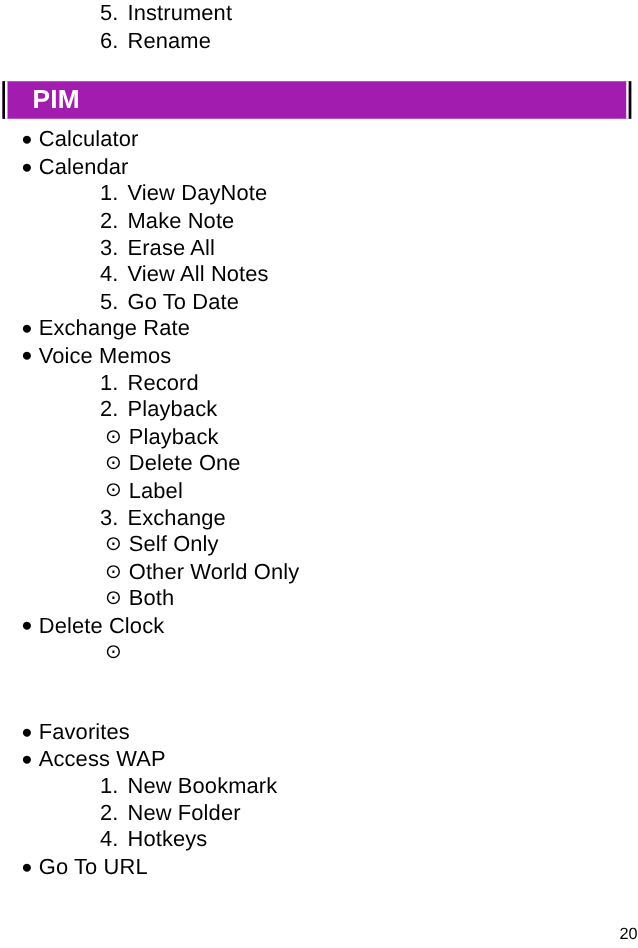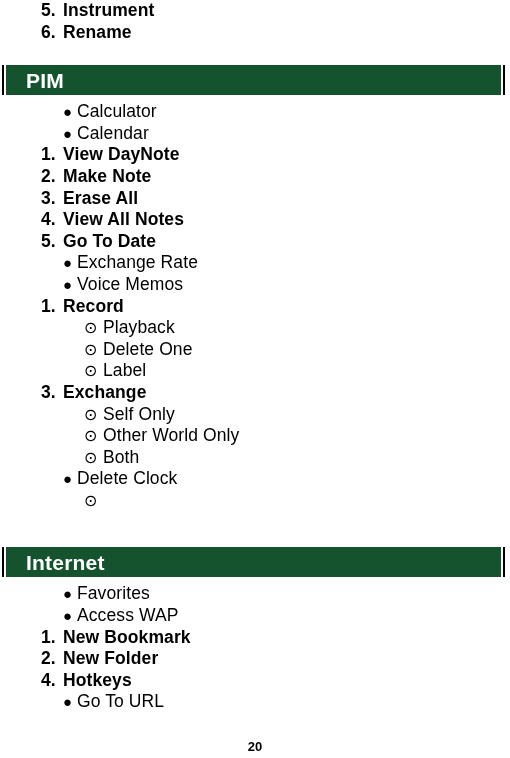--- a/index.html
+++ b/index.html
@@ -35,35 +35,34 @@
     display: block;
     white-space: nowrap;
     font-size: 17.5px;
     line-height: 21.6px;
     height: 21.6px;
     letter-spacing: 0.1px;
   }
 
   
   .lvl-bullet {
-    padding-left: 63px;
+    padding-left: 17px;
   }
   .lvl-bullet .mark {
     display: inline-block;
     width: 14px;
     font-size: 15px;
     line-height: 21.6px;
     vertical-align: top;
   }
   .lvl-bullet .mark::before { content: "\25CF"; }
 
   
   .lvl-num {
-    padding-left: 41px;
-    font-weight: bold;
+    padding-left: 80px;
   }
   .lvl-num .mark {
     display: inline-block;
     min-width: 22px;
     vertical-align: top;
   }
 
   
   .lvl-dot {
     padding-left: 84px;
@@ -80,21 +79,21 @@
     display: inline-block;
     vertical-align: top;
   }
 
   
   .section-bar {
     position: relative;
     width: 503px;
     height: 30px;
     margin-left: 2px;
-    background: #14532d;
+    background: #a21caf;
     border-left: 2px solid #000000;
     border-right: 2px solid #000000;
     box-sizing: border-box;
     box-shadow: inset 2px 0 0 0 #ffffff, inset -2px 0 0 0 #ffffff;
     text-decoration: underline;
   }
   .section-bar .section-title {
     position: absolute;
     left: 22px;
     top: 50%;
@@ -110,24 +109,23 @@
   .gap-before-bar { height: 22px; }
   .gap-after-bar  { height: 6px; }
   .gap-blank      { height: 14px; }
 
   
   .page-number {
     position: absolute;
     left: 0;
     right: 0;
     top: 740px;
-    text-align: center;
+    text-align: right;
     font-size: 13px;
     line-height: 14px;
-    font-weight: bold;
   }
 </style>
 </head>
 <body>
 
 <div class="page">
 
   <div class="outline">
 
     <div>
@@ -170,20 +168,23 @@
       </div>
       <div class="row lvl-bullet">
         <span class="mark"></span><span class="label">Exchange Rate</span>
       </div>
       <div class="row lvl-bullet">
         <span class="mark"></span><span class="label">Voice Memos</span>
       </div>
       <div class="row lvl-num">
         <span class="mark">1.</span><span class="label">Record</span>
       </div>
+      <div class="row lvl-num">
+        <span class="mark">2.</span><span class="label">Playback</span>
+      </div>
       <div class="row lvl-dot">
         <span class="mark"></span><span class="label">Playback</span>
       </div>
       <div class="row lvl-dot">
         <span class="mark"></span><span class="label">Delete One</span>
       </div>
       <div class="row lvl-dot">
         <span class="mark"></span><span class="label">Label</span>
       </div>
       <div class="row lvl-num">
@@ -202,23 +203,20 @@
         <span class="mark"></span><span class="label">Delete Clock</span>
       </div>
       <div class="row lvl-dot">
         <span class="mark"></span>
       </div>
     </div>
 
     <div class="gap-blank"></div>
     <div class="gap-before-bar"></div>
 
-    <div class="section-bar">
-      <span class="section-title">Internet</span>
-    </div>
     <div class="gap-after-bar"></div>
 
     <div>
       <div class="row lvl-bullet">
         <span class="mark"></span><span class="label">Favorites</span>
       </div>
       <div class="row lvl-bullet">
         <span class="mark"></span><span class="label">Access WAP</span>
       </div>
       <div class="row lvl-num">

